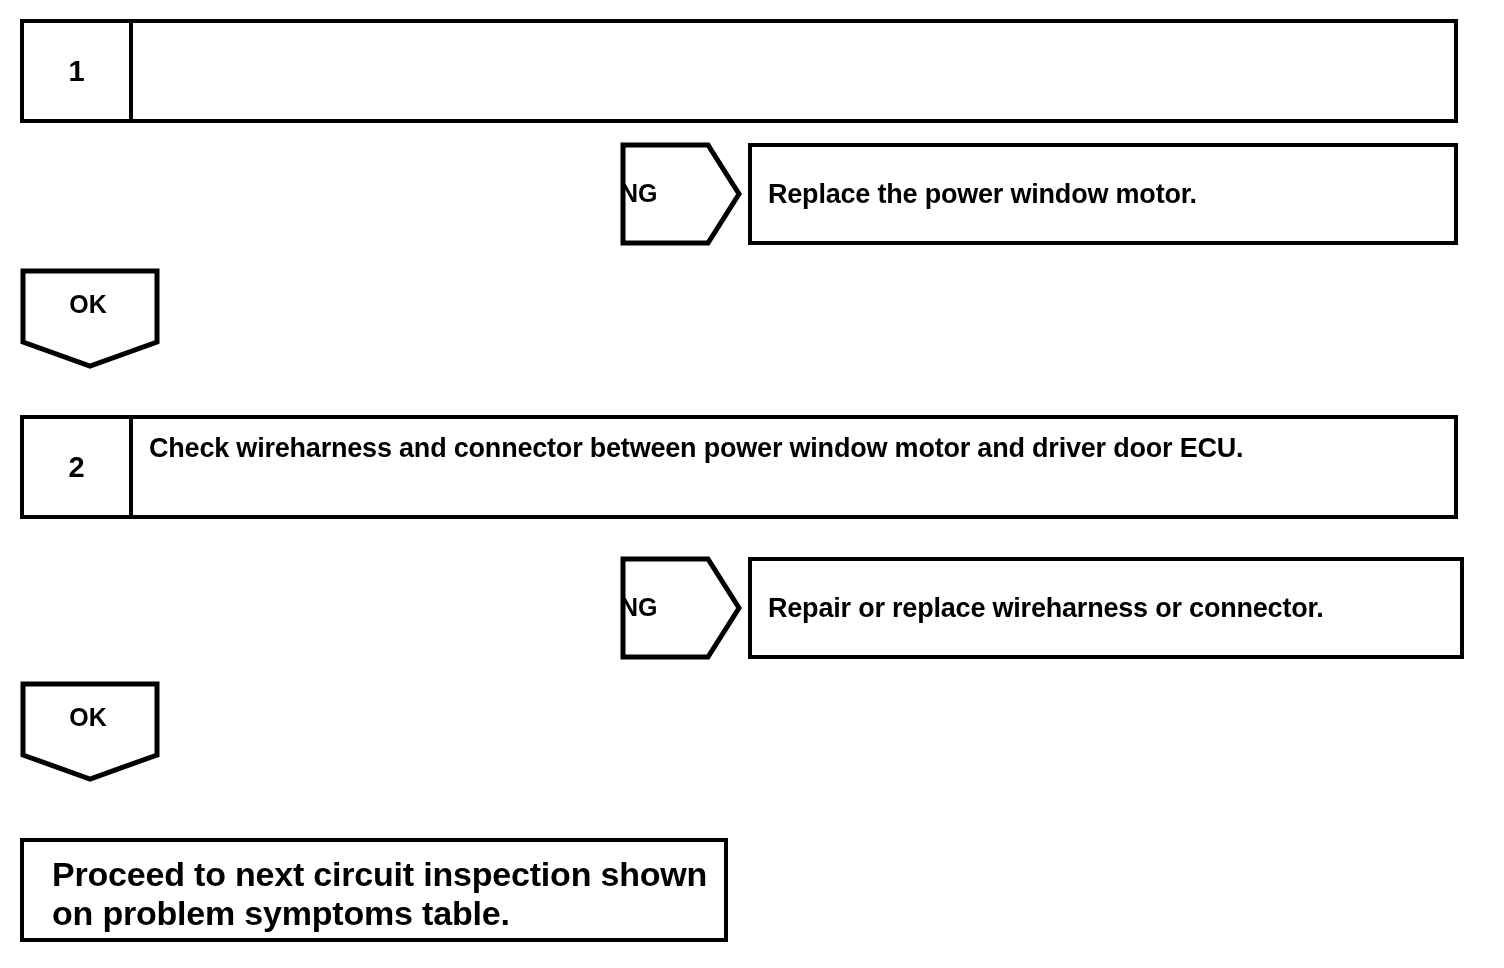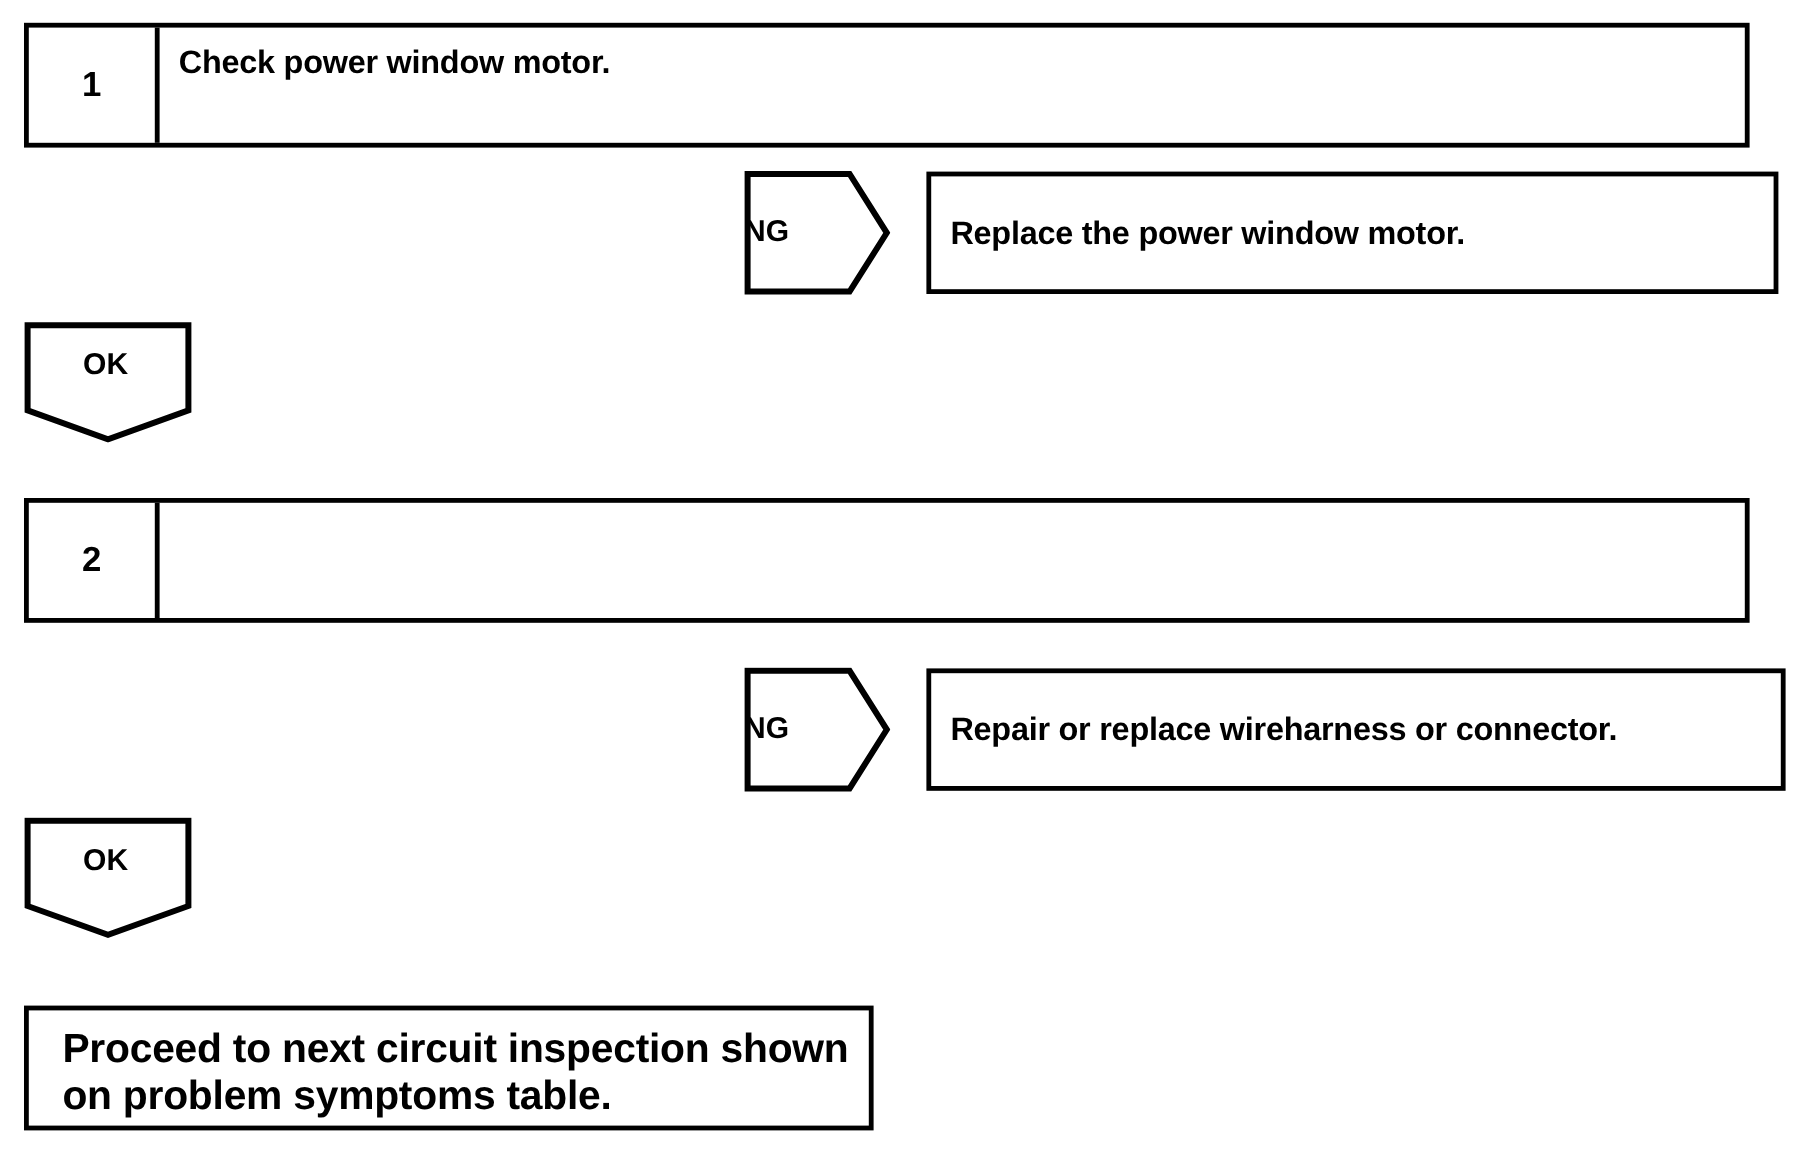--- a/index.html
+++ b/index.html
@@ -58,21 +58,20 @@
   }
 
   
   .result-box {
     position: absolute;
     box-sizing: border-box;
     border: 4px solid #000;
     background: #fff;
     display: flex;
     align-items: center;
-    margin-left: 24px;
   }
   .result-text {
     padding: 0 0 0 16px;
     font-size: 27px;
     font-weight: bold;
     line-height: 1.14;
     letter-spacing: -0.2px;
   }
 
   
@@ -129,21 +128,20 @@
     text-align: center;
   }
 </style>
 </head>
 <body>
 
 <div id="flow-root">
 
   <div class="step-box" style="left:20px; top:19px; width:1438px; height:104px;">
     <div class="step-num">1</div>
-    <div class="step-text">Check power window motor.</div>
   </div>
 
   <div class="ng-tag" style="left:620px; top:142px;">
     <svg width="122" height="104" viewBox="0 0 122 104" aria-hidden="true">
       <polygon points="3,3 88,3 119,52 88,101 3,101" fill="#ffffff" stroke="#000000" stroke-width="5" stroke-linejoin="miter"></polygon>
     </svg>
     <span class="tag-label">NG</span>
   </div>
 
   <div class="result-box" style="left:748px; top:143px; width:710px; height:102px;">
@@ -152,20 +150,21 @@
 
   <div class="ok-tag" style="left:20px; top:268px;">
     <svg width="140" height="101" viewBox="0 0 140 101" aria-hidden="true">
       <polygon points="3,3 137,3 137,74 70,98 3,74" fill="#ffffff" stroke="#000000" stroke-width="5" stroke-linejoin="miter"></polygon>
     </svg>
     <span class="tag-label">OK</span>
   </div>
 
   <div class="step-box" style="left:20px; top:415px; width:1438px; height:104px;">
     <div class="step-num">2</div>
+    <div class="step-text">Check wireharness and connector between power window motor and driver door ECU.</div>
   </div>
 
   <div class="ng-tag" style="left:620px; top:556px;">
     <svg width="122" height="104" viewBox="0 0 122 104" aria-hidden="true">
       <polygon points="3,3 88,3 119,52 88,101 3,101" fill="#ffffff" stroke="#000000" stroke-width="5" stroke-linejoin="miter"></polygon>
     </svg>
     <span class="tag-label">NG</span>
   </div>
 
   <div class="result-box" style="left:748px; top:557px; width:716px; height:102px;">

